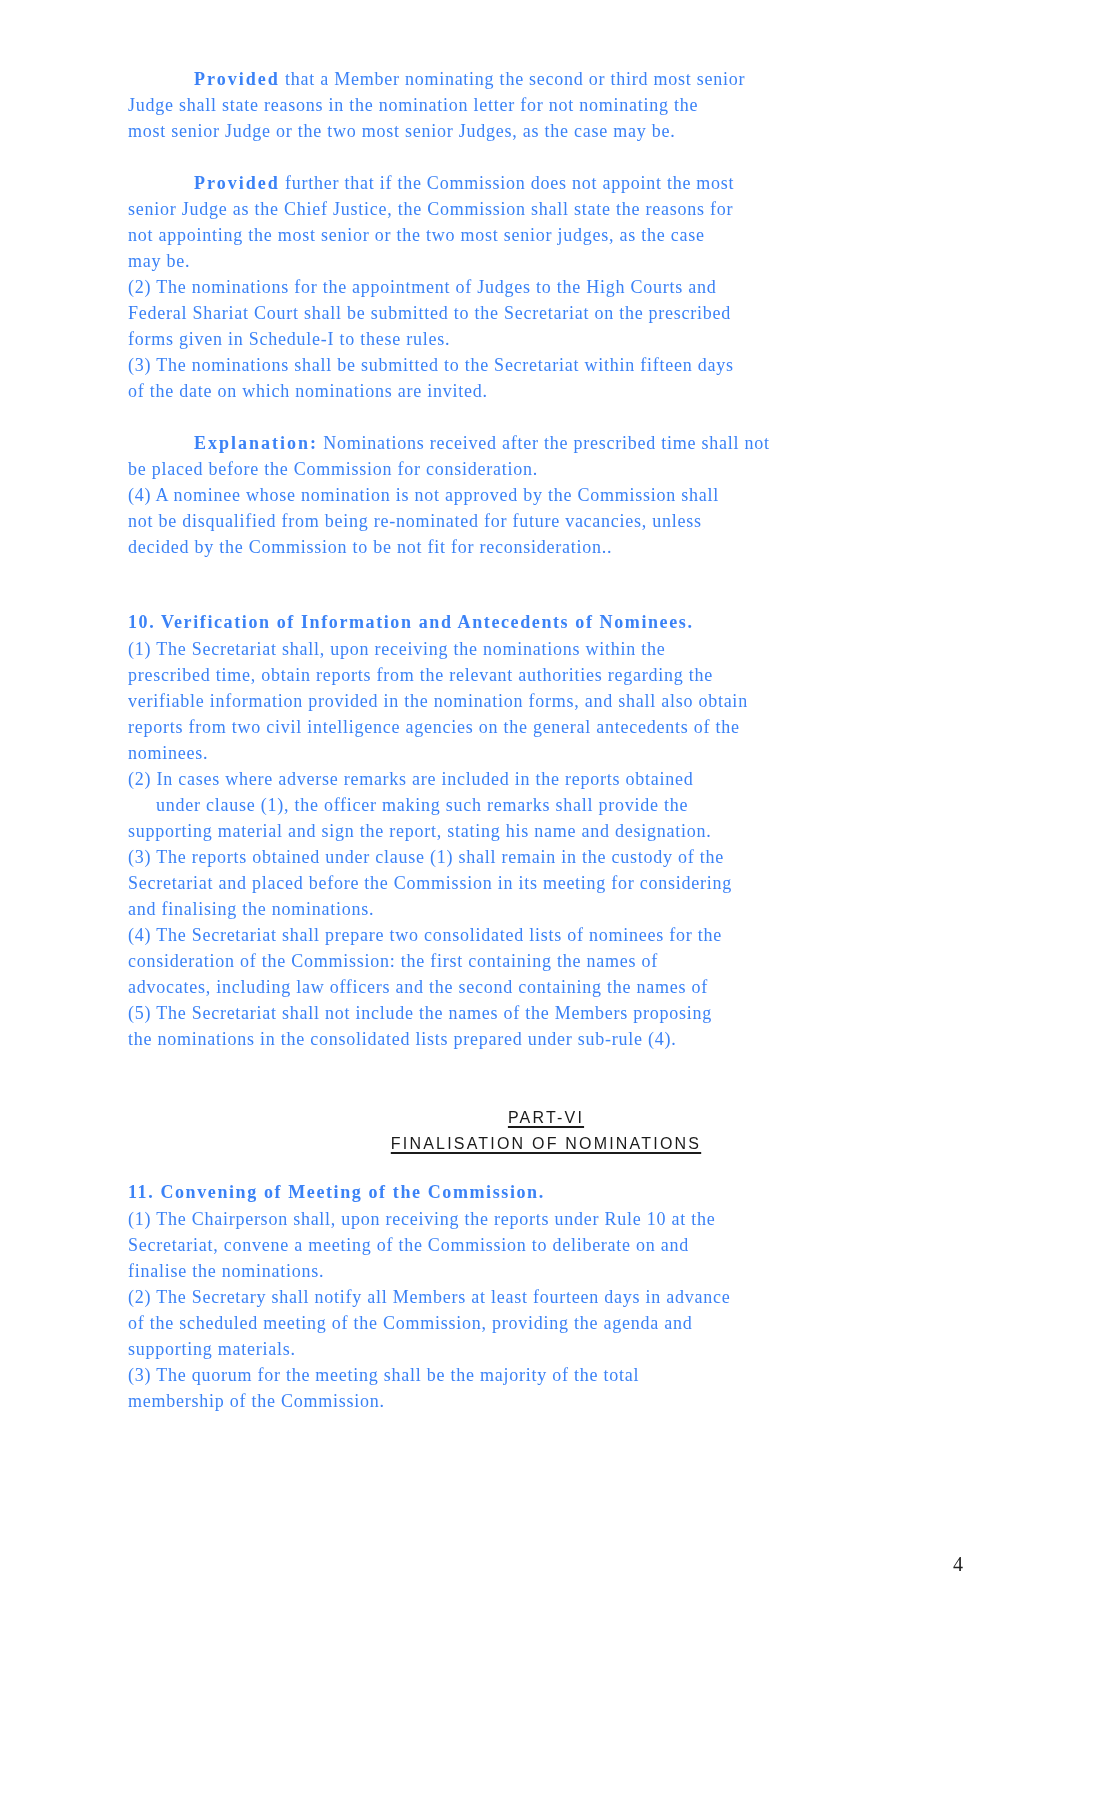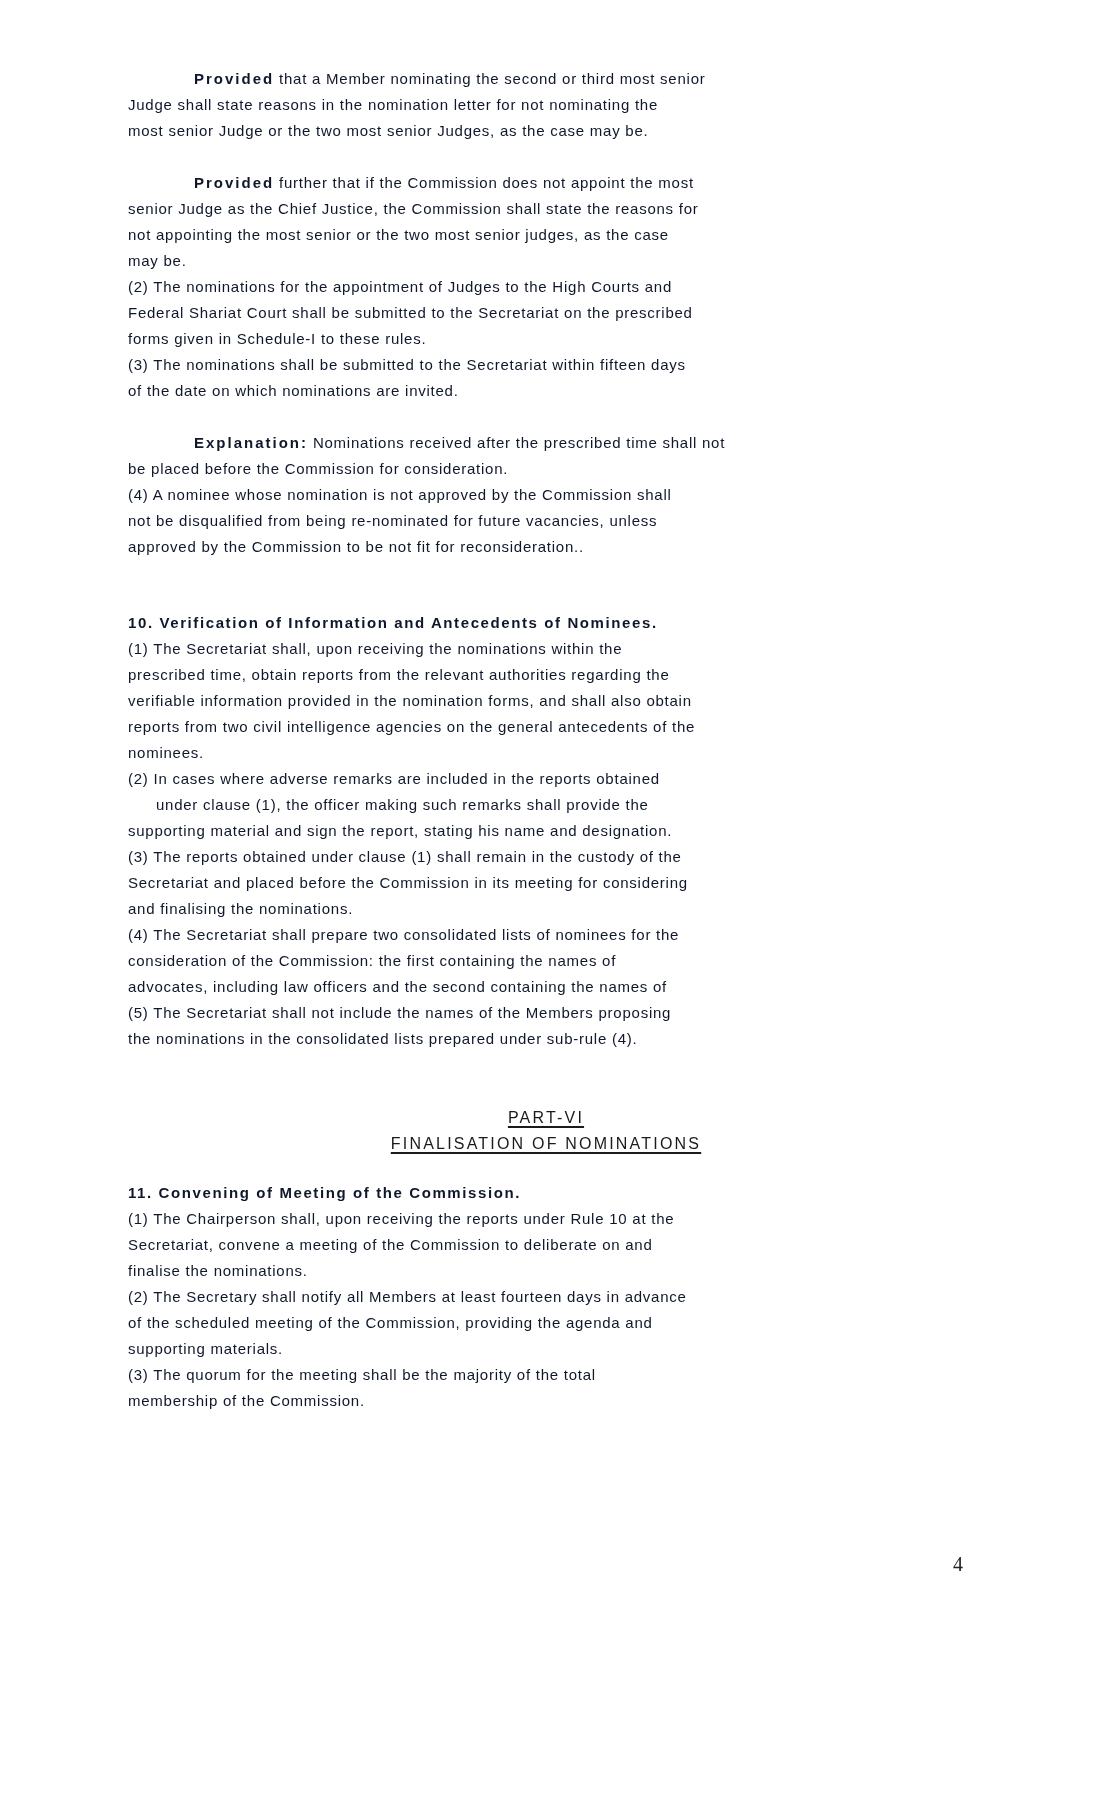--- a/index.html
+++ b/index.html
@@ -1,19 +1,19 @@
 <!DOCTYPE html>
 <html><head>
 <meta charset="utf-8">
 <style>
   html, body { margin: 0; padding: 0; background: #ffffff; }
   body { width: 1093px; height: 1800px; position: relative; overflow: hidden; }
   .page { position: absolute; left: 0; top: 0; width: 1093px; height: 1800px; background: #ffffff; }
-  .block { position: absolute; left: 128px; width: 836px; color: #0f172a;
-           font-family: Liberation Sans, sans-serif; font-size: 15px; letter-spacing: 0.75px; }
+  .block { position: absolute; left: 128px; width: 836px; color: #3b82f6;
+           font-family: Liberation Serif, serif; font-size: 18px; letter-spacing: 0.75px; }
   .line { display: block; height: 26px; line-height: 26px; white-space: nowrap;
           text-align: justify; text-align-last: justify; }
   .line.last { text-align-last: left; }
   .indent { padding-left: 66px; }
   .lead { font-weight: bold; letter-spacing: 2px; }
   .heading { font-weight: bold; letter-spacing: 1.6px; height: 27px; line-height: 27px; white-space: nowrap; }
   .part-title { position: absolute; left: 128px; width: 836px; text-align: center;
                 font-family: "Liberation Sans", sans-serif; font-size: 16px; letter-spacing: 2.2px;
                 color: #1b1b1b; line-height: 26px; height: 26px; }
   .part-title span { text-decoration: underline; text-decoration-thickness: 2px; text-underline-offset: 3px; }
@@ -41,21 +41,21 @@
     <div class="line last">forms given in Schedule-I to these rules.</div>
     <div class="line" style="text-align-last: left; text-align: left;">(3) The nominations shall be submitted to the Secretariat within fifteen days</div>
     <div class="line last">of the date on which nominations are invited.</div>
   </div>
 
   <div class="block" style="top:430px;">
     <div class="line indent" style="text-align-last: left; text-align: left;"><span class="lead">Explanation:</span><span> Nominations received after the prescribed time shall not</span></div>
     <div class="line last">be placed before the Commission for consideration.</div>
     <div class="line" style="text-align-last: left; text-align: left;">(4) A nominee whose nomination is not approved by the Commission shall</div>
     <div class="line" style="text-align-last: left; text-align: left;">not be disqualified from being re-nominated for future vacancies, unless</div>
-    <div class="line last">approved by the Commission to be not fit for reconsideration..</div>
+    <div class="line last">decided by the Commission to be not fit for reconsideration..</div>
   </div>
 
   <div class="block" style="top:609px;">
     <div class="heading">10. Verification of Information and Antecedents of Nominees.</div>
     <div class="line" style="text-align-last: left; text-align: left;">(1) The Secretariat shall, upon receiving the nominations within the</div>
     <div class="line" style="text-align-last: left; text-align: left;">prescribed time, obtain reports from the relevant authorities regarding the</div>
     <div class="line" style="text-align-last: left; text-align: left;">verifiable information provided in the nomination forms, and shall also obtain</div>
     <div class="line" style="text-align-last: left; text-align: left;">reports from two civil intelligence agencies on the general antecedents of the</div>
     <div class="line last">nominees.</div>
     <div class="line" style="text-align-last: left; text-align: left;">(2) In cases where adverse remarks are included in the reports obtained</div>

